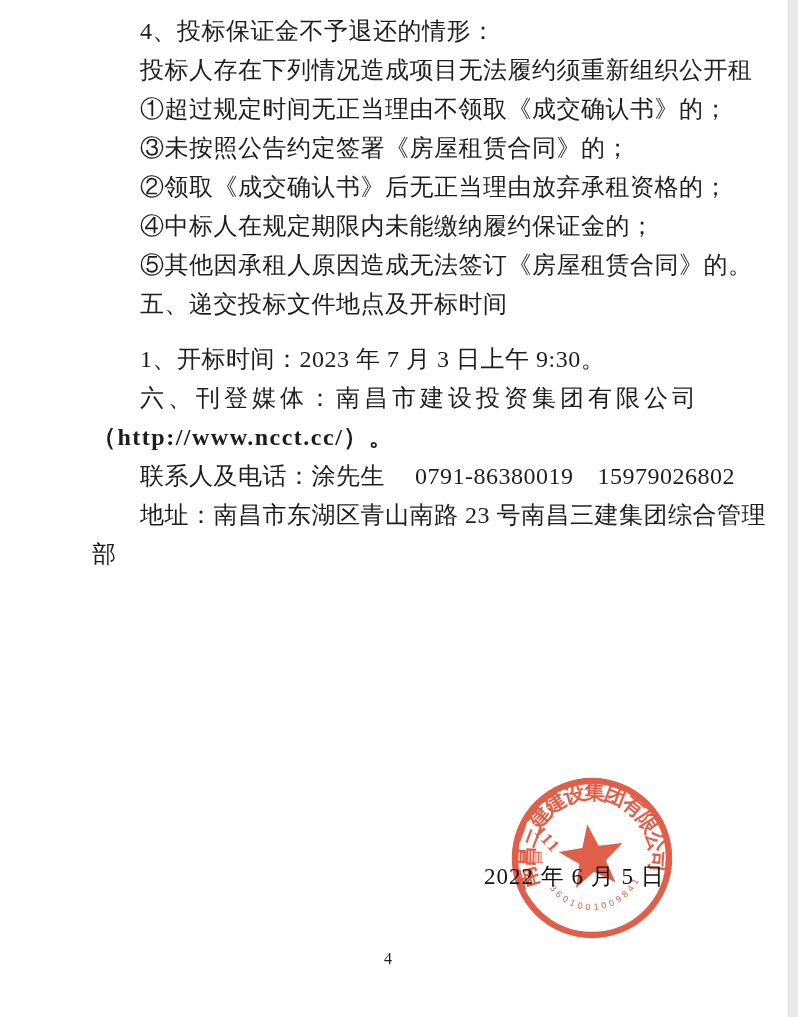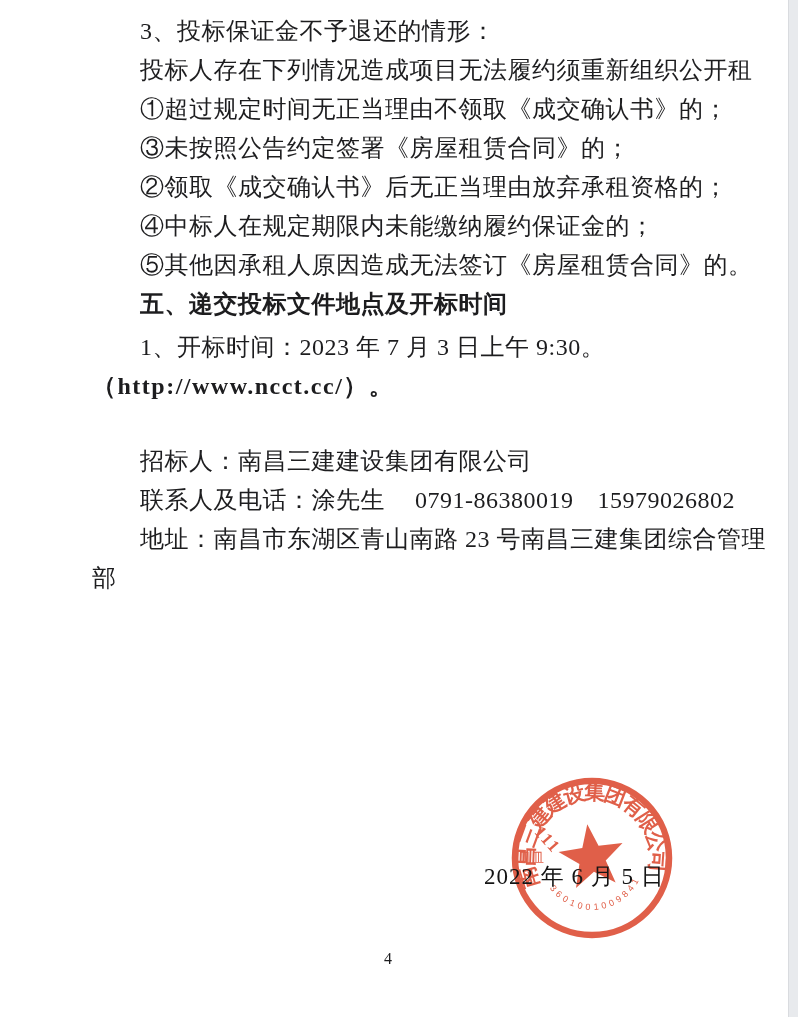--- a/index.html
+++ b/index.html
@@ -20,22 +20,22 @@
   .content {
     position:absolute; left:92px; top:12px; width:640px;
   }
   .line {
     font-size:24px;
     line-height:39px;
     white-space:nowrap;
     letter-spacing:0.5px;
   }
   .indent { text-indent:2em; }
-  .bold { font-weight:bold; }
-  .pre-gap { margin-top:4px; }
+  .bold { font-weight:normal; }
+  .pre-gap { margin-top:16px; }
   .section-gap { margin-top:36px; }
   .media-line { letter-spacing:4px; }
   .url-line { letter-spacing:1.5px;font-weight:bold; }
   .contact-phone1 { margin-left:30px;text-align:right; }
   .contact-phone2 { margin-left:24px; }
   .seal {
     position:absolute; left:507px; top:773px;
     width:170px; height:170px;
     z-index:1;
   }
@@ -50,31 +50,33 @@
     position:absolute; left:0; top:950px; width:776px;
     text-align:center; font-size:16px; color:#1d1d1f;
   }
 </style>
 </head>
 <body>
 
 <div class="page">
 
   <div class="content">
-    <div class="line indent">3、投标保证金不予退还的情形：</div>
+    <div class="line indent">4、投标保证金不予退还的情形：</div>
     <div class="line indent">投标人存在下列情况造成项目无法履约须重新组织公开租</div>
     <div class="line indent">①超过规定时间无正当理由不领取《成交确认书》的；</div>
     <div class="line indent">③未按照公告约定签署《房屋租赁合同》的；</div>
     <div class="line indent">②领取《成交确认书》后无正当理由放弃承租资格的；</div>
     <div class="line indent">④中标人在规定期限内未能缴纳履约保证金的；</div>
     <div class="line indent">⑤其他因承租人原因造成无法签订《房屋租赁合同》的。</div>
     <div class="line indent bold">五、递交投标文件地点及开标时间</div>
     <div class="line indent pre-gap">1、开标时间：2023 年 7 月 3 日上午 9:30。</div>
+    <div class="line indent media-line">
+      <span class="bold">六、刊登媒体：</span><span>南昌市建设投资集团有限公司</span>
+    </div>
     <div class="line url-line">（http://www.ncct.cc/）。</div>
-    <div class="line indent section-gap">招标人：南昌三建建设集团有限公司</div>
     <div class="line indent">
       <span>联系人及电话：涂先生</span><span class="contact-phone1">0791-86380019</span><span class="contact-phone2">15979026802</span>
     </div>
     <div class="line indent">地址：南昌市东湖区青山南路 23 号南昌三建集团综合管理</div>
     <div class="line">部</div>
   </div>
 
   <div class="seal">
     <svg viewBox="0 0 170 170" xmlns="http://www.w3.org/2000/svg">
       <g opacity="0.88">

